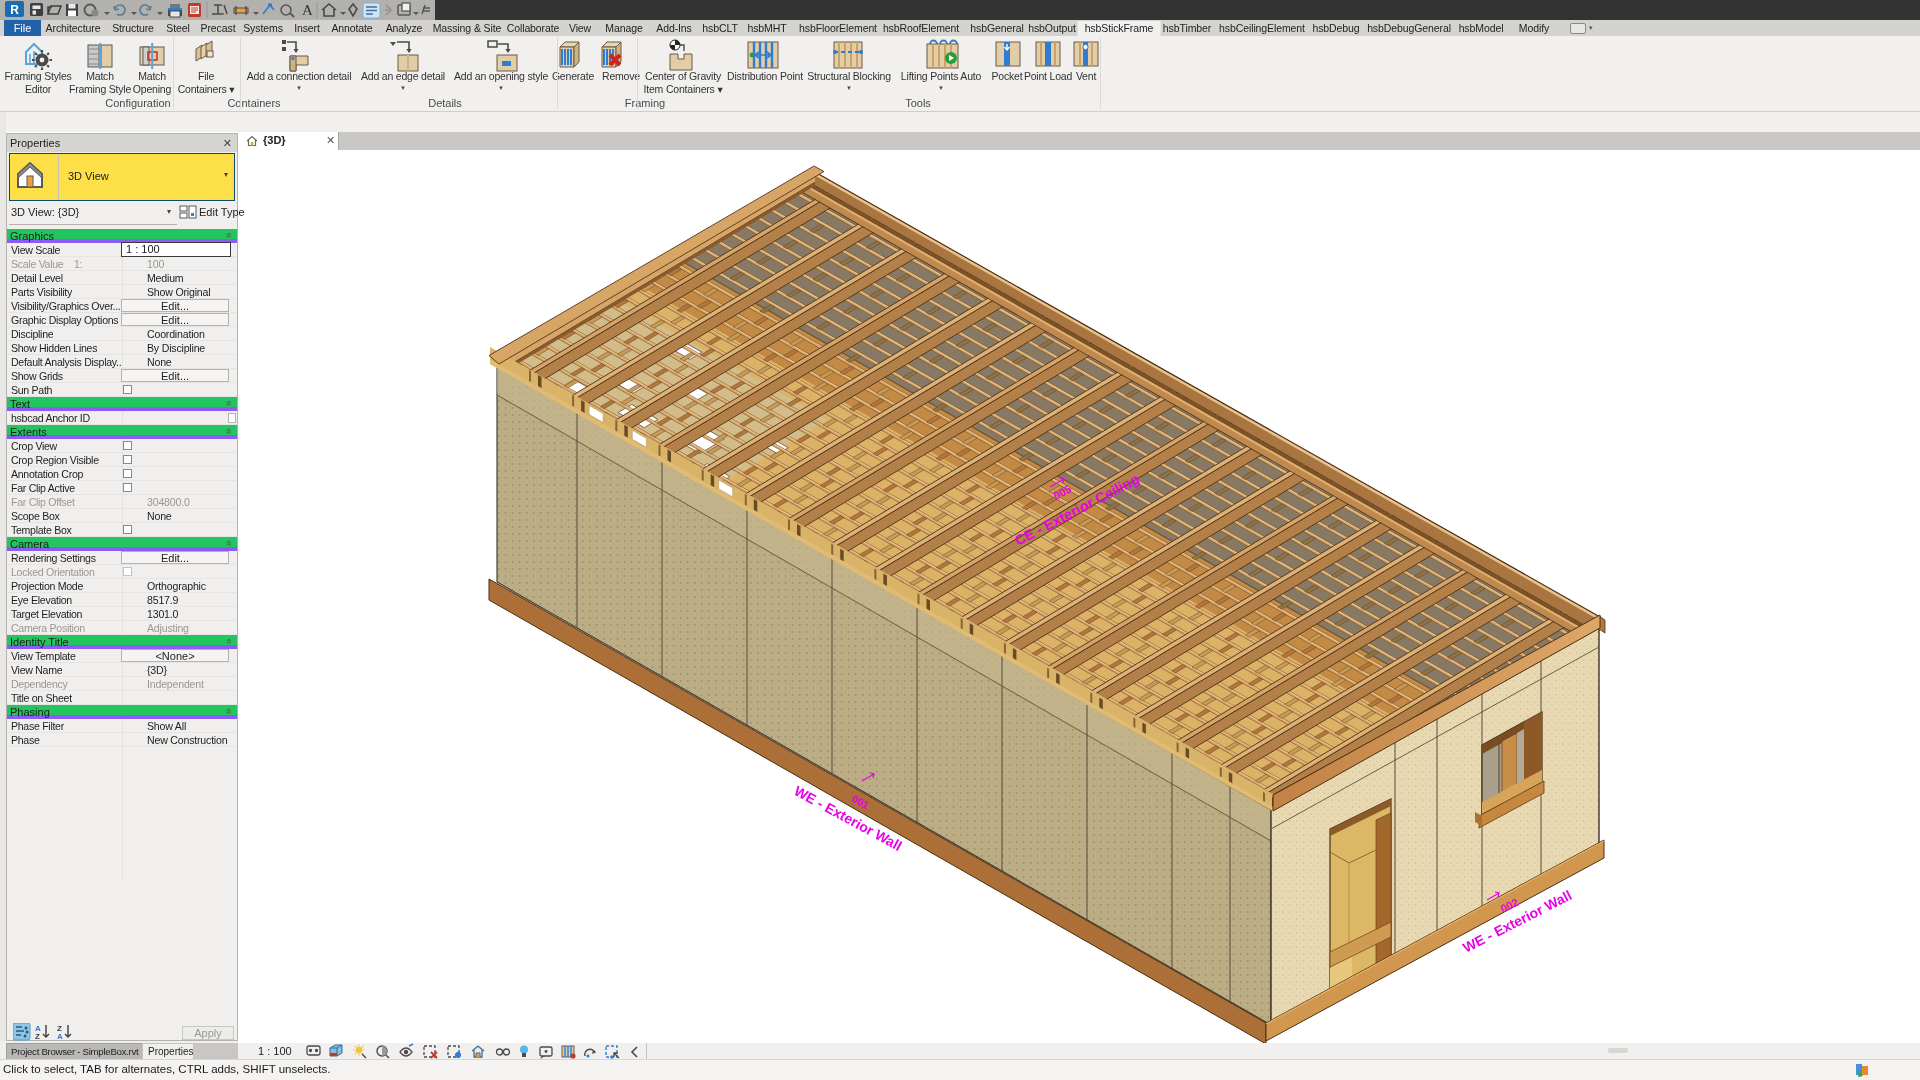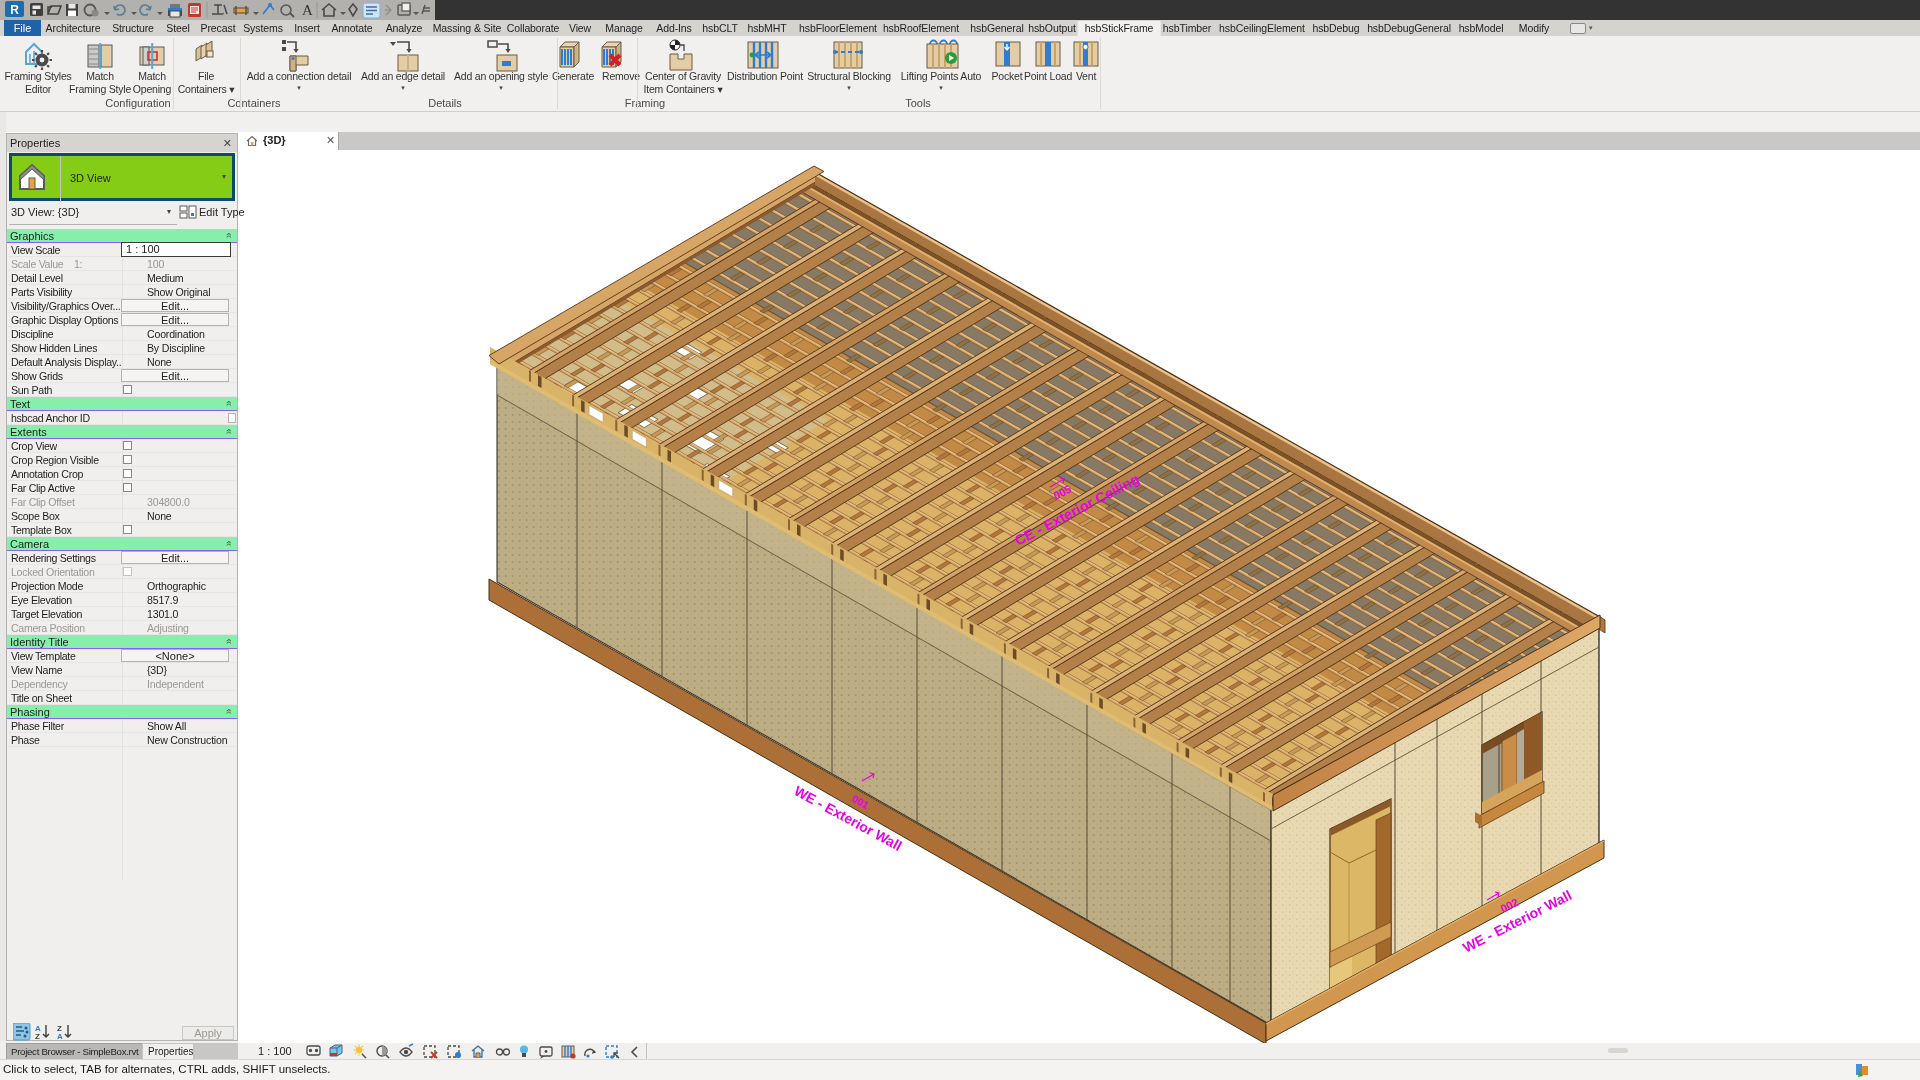--- a/index.html
+++ b/index.html
@@ -26,36 +26,36 @@
 #vtab { position:absolute; left:0px; top:0; width:101px; height:18px; background:#fff;
   border-right:1px solid #a8a6a3; font-size:11px; color:#222; }
 #canvas { position:absolute; left:238px; top:150px; width:1682px; height:893px; background:#fff; }
 #cv { position:absolute; left:0; top:0; width:1682px; height:893px; }
 #props { position:absolute; left:6px; top:133px; width:232px; height:908px; background:#f0efee;
   border:1px solid #b5b3b0; }
 #lstrip { position:absolute; left:0; top:112px; width:6px; height:968px; background:#e9e8e6; }
 #phead { position:absolute; left:0; top:0; width:230px; height:18px; background:#d6d4d1;
   font-size:11px; color:#222; line-height:18px; padding-left:3px; }
 #phead .x { position:absolute; right:5px; top:0; color:#444; font-size:11px; }
-#tsel { position:absolute; left:2px; top:19px; width:226px; height:48px; background:#84cc16;
-  border:3px solid #0c4a6e; }
+#tsel { position:absolute; left:2px; top:19px; width:226px; height:48px; background:#fde047;
+  border:1px solid #0c4a6e; }
 #tselicon { position:absolute; left:0px; top:0px; width:49px; height:46px; border-right:1px solid #c5c3c0; }
 #tsel .n { position:absolute; left:58px; top:16px; font-size:11px; color:#222; }
 #tsel .c { position:absolute; right:6px; top:16px; font-size:8px; color:#444; }
 .srow { position:absolute; font-size:11px; color:#222; white-space:nowrap; }
 .prow { position:absolute; left:0; width:230px; height:14px; border-bottom:1px solid #e6e5e3; }
 .plab { position:absolute; left:4px; top:1px; font-size:10.6px; letter-spacing:-0.3px; white-space:nowrap; overflow:hidden; max-width:111px; }
 .pval { position:absolute; left:115px; top:1px; font-size:10.6px; letter-spacing:-0.2px; white-space:nowrap;margin-left:25px; }
 .pbtn { position:absolute; left:114px; top:0px; width:108px; height:13px; background:#f5f4f2;
   border:1px solid #b5b3b0; font-size:11px; text-align:center; line-height:12px; color:#222; }
 .pbox { position:absolute; left:114px; top:-1px; width:110px; height:15px; background:#fff;
   border:1.5px solid #3a3a3a; font-size:11px; line-height:13px; padding-left:4px; color:#222; }
 .pcb { position:absolute; left:116px; top:2px; width:9px; height:9px; background:#fff; border:1px solid #8a8884; }
-.psec { position:absolute; left:0; width:230px; height:14px; background:#86efac;
-  border-bottom:1px solid #8b5cf6; font-size:11px; color:#1e1e1e; }
+.psec { position:absolute; left:0; width:230px; height:14px; background:#22c55e;
+  border-bottom:4px solid #8b5cf6; font-size:11px; color:#1e1e1e; }
 .psec span { position:absolute; left:3px; top:1px; }
 .psec .chev { left:auto; right:5px; color:#555; font-size:10px; transform:rotate(-90deg); }
 #vline { position:absolute; left:115px; top:95px; width:1px; height:651px; background:#e2e1df; }
 #papply { position:absolute; left:175px; top:892px; width:52px; height:14px; background:#ececea;
   border:1px solid #c9c7c4; color:#9b9894; font-size:11px; text-align:center; line-height:13px; }
 #bustrip { position:absolute; left:0; top:1041px; width:238px; height:19px; background:#f0efee; }
 #pbtab { position:absolute; left:6px; top:2px; width:140px; height:17px; background:#bab8b6;
   border:1px solid #a09e9b; font-size:9.7px; letter-spacing:-0.3px; line-height:16px; padding-left:4px; color:#1e1e1e; white-space:nowrap; }
 #prtab { position:absolute; left:142px; top:2px; width:52px; height:17px; background:#f0efee;
   border:1px solid #c5c3c0; font-size:10px; line-height:16px; padding-left:5px; color:#1e1e1e; }

